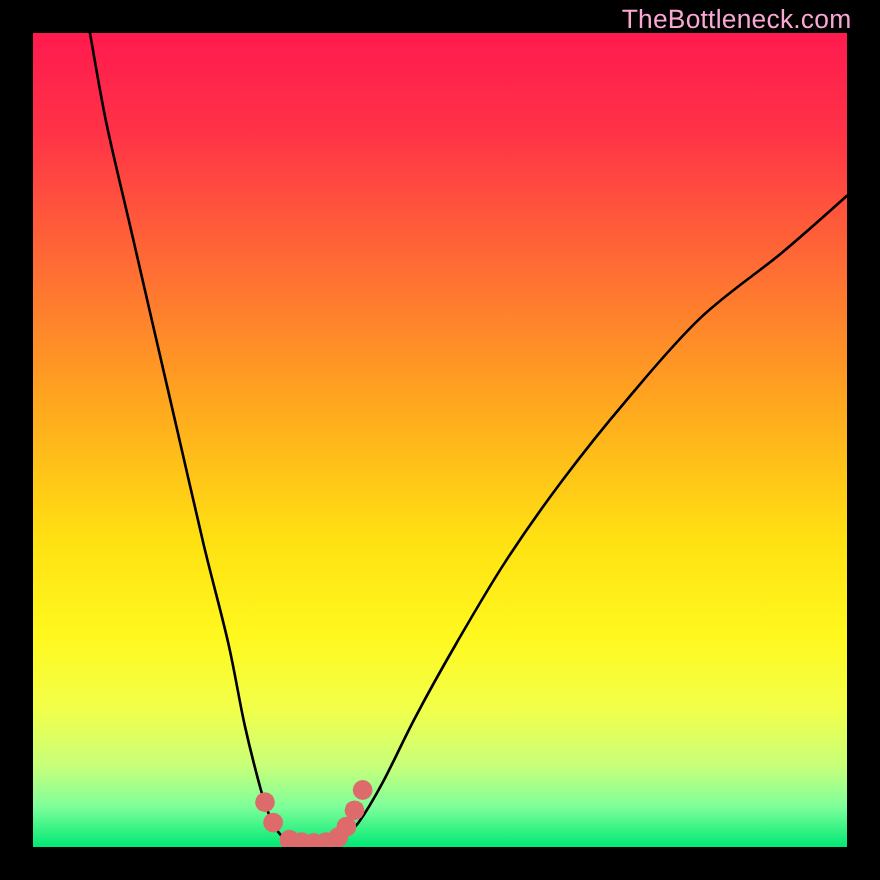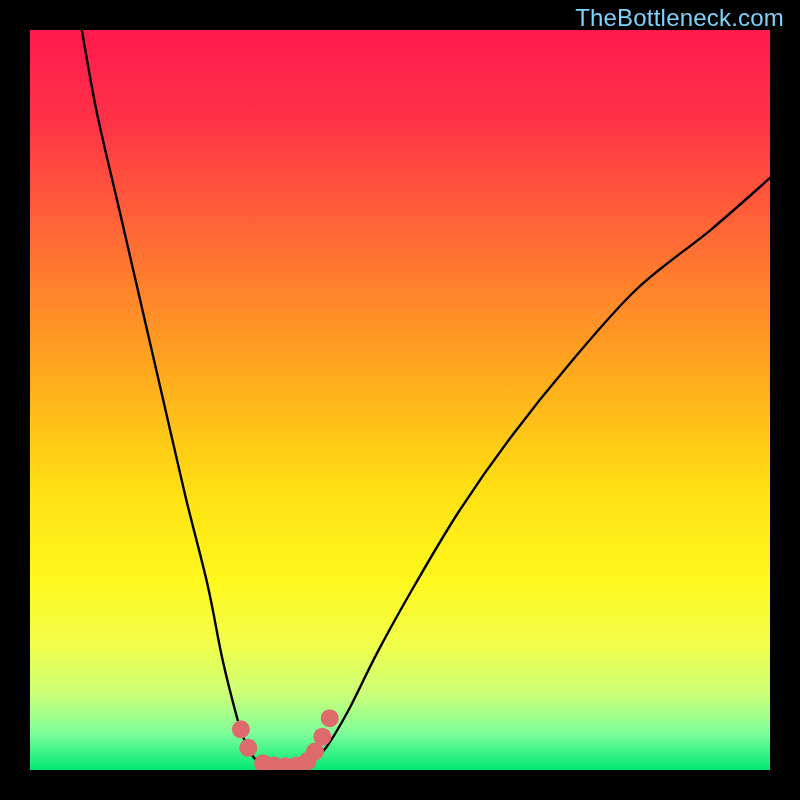--- a/index.html
+++ b/index.html
@@ -20,22 +20,22 @@
     position: absolute;
     left: 30px;
     top: 30px;
     width: 740px;
     height: 740px;
     overflow: hidden;
   }
   .watermark {
     position: absolute;
     top: 4px;
-    right: 16px;
-    color: #7dd3fc;
+    right: 26px;
+    color: #f9a8d4;
     font-size: 24px;
     font-weight: 500;
     letter-spacing: 0.2px;
   }
   svg { display: block; }
 </style>
 </head>
 <body>
 
 <div class="frame">

